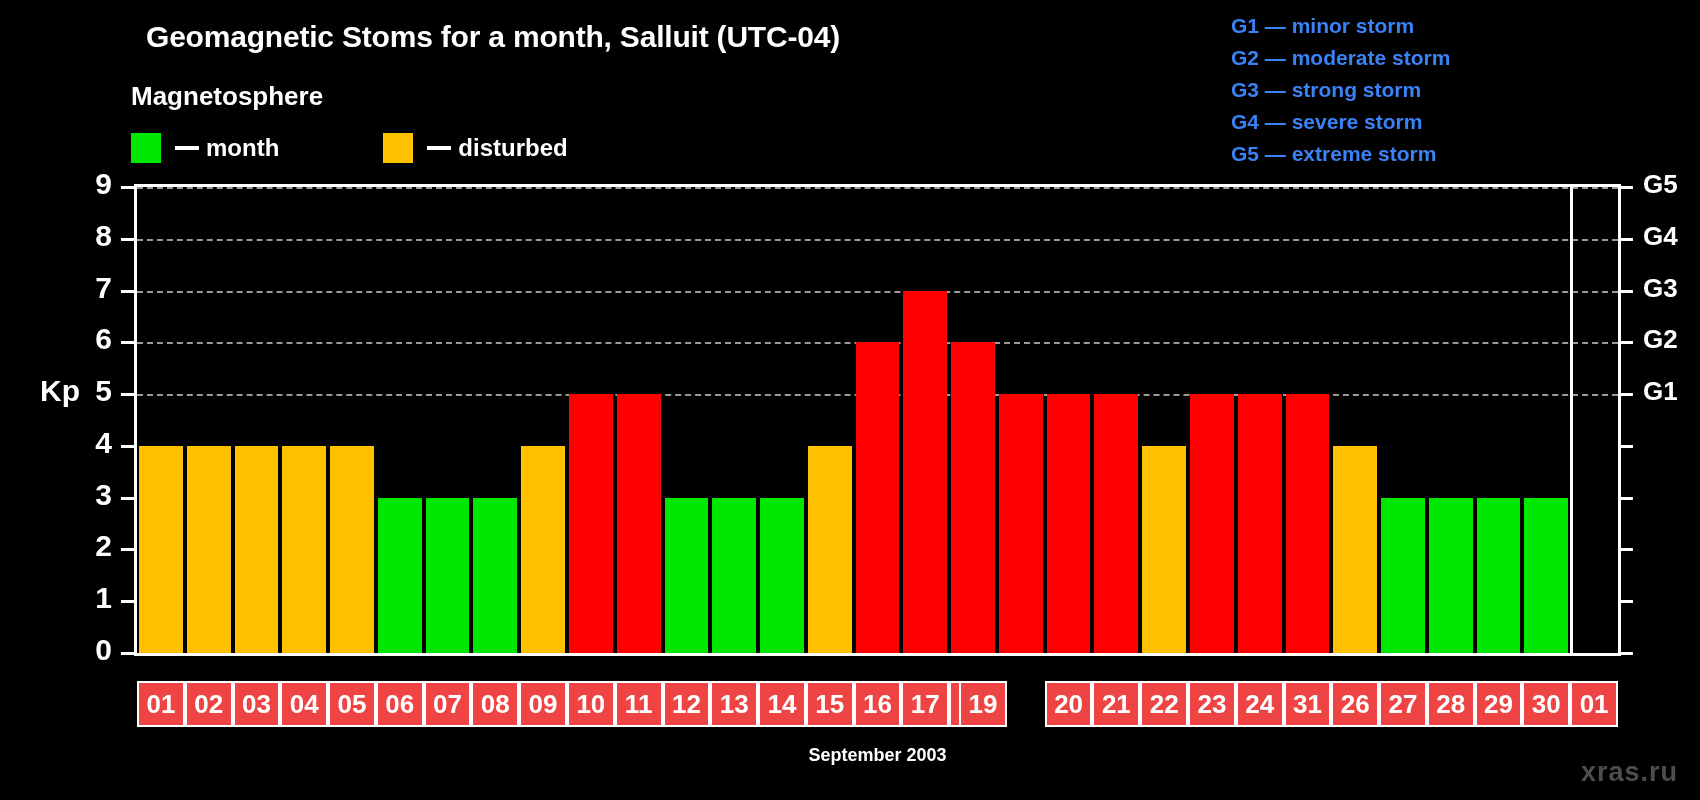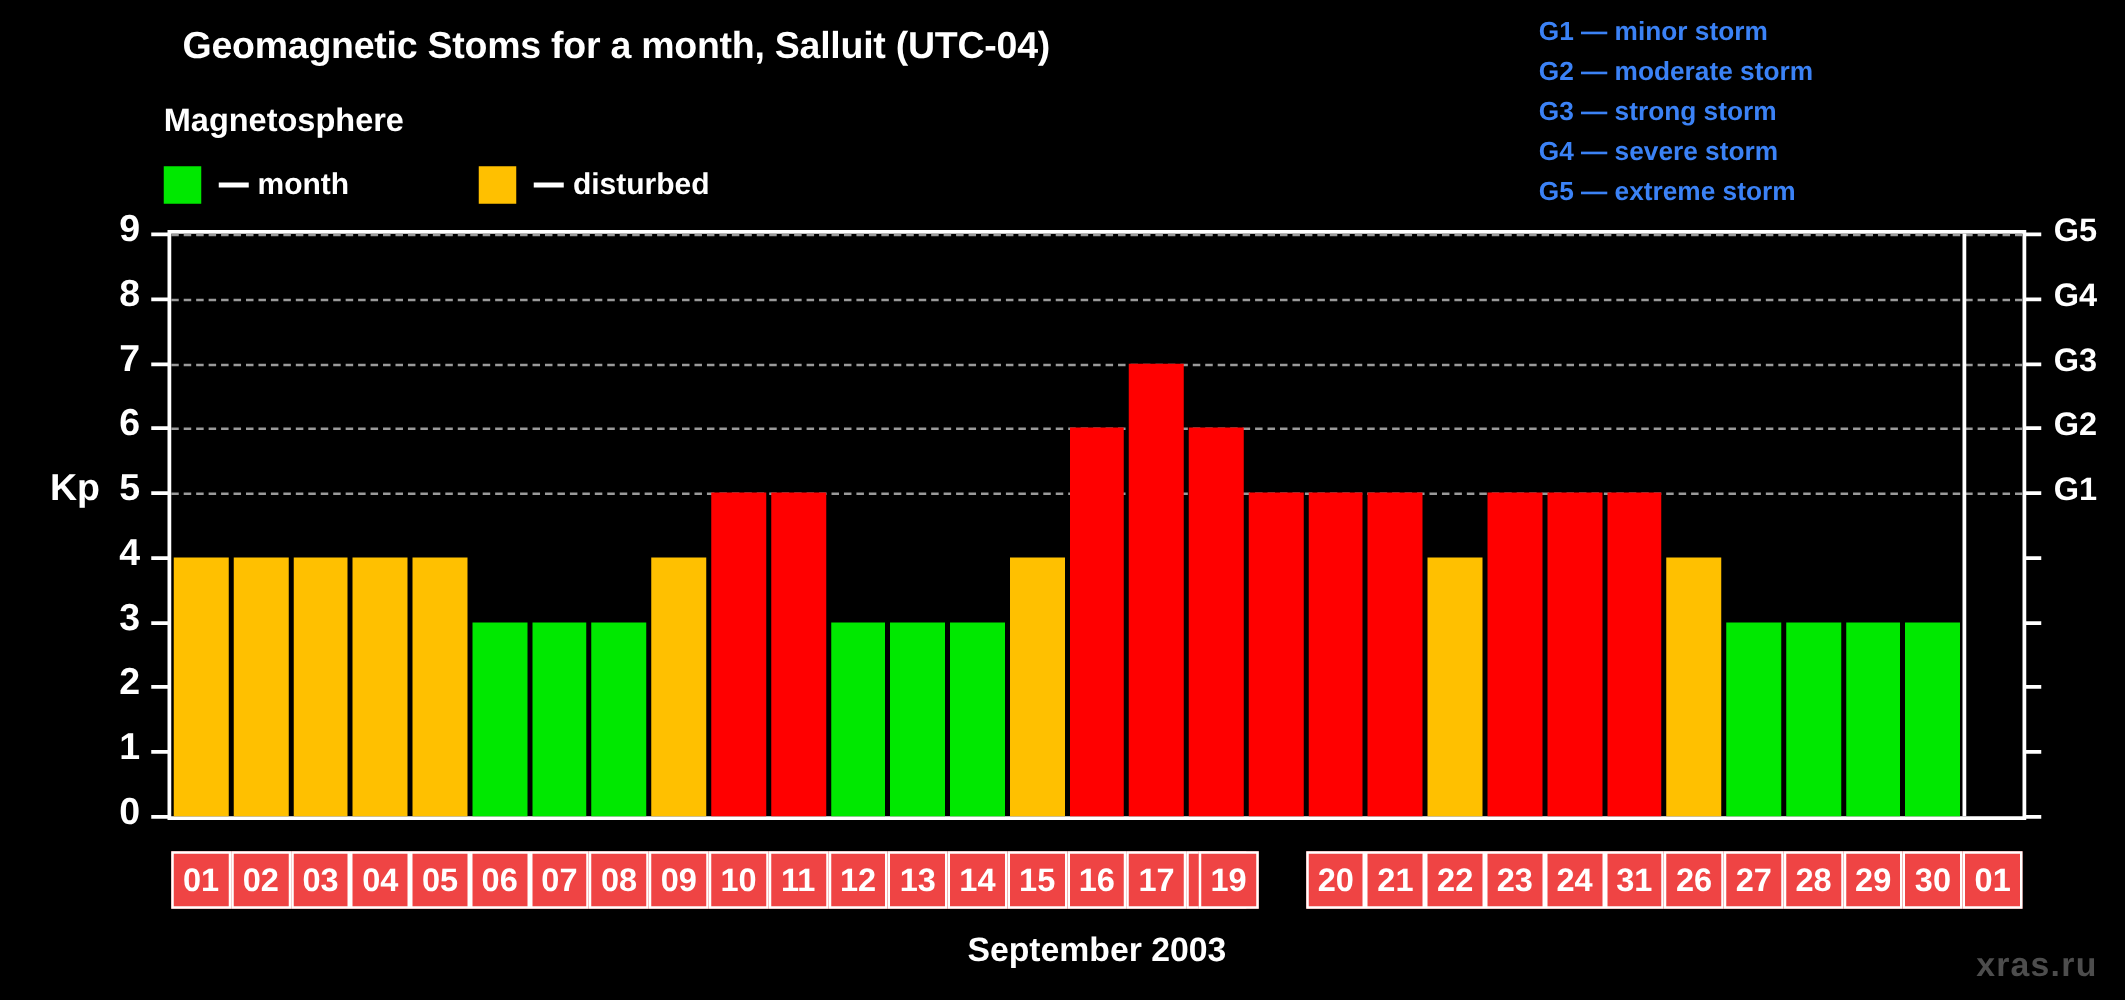--- a/index.html
+++ b/index.html
@@ -41,21 +41,21 @@
   .gtick{position:absolute;width:14px;height:3px;background:#fff;}
   .glab{position:absolute;font-size:26px;font-weight:bold;color:#fff;white-space:nowrap;}
 
   
   #xaxis{position:absolute;left:134px;top:661px;height:46px;}
   .daycell{position:absolute;top:0;height:46px;box-sizing:border-box;
            border:2px solid #fff;background:#ef4444;
            display:flex;align-items:center;justify-content:center;
            font-size:26px;font-weight:bold;color:#fff;margin-top:20px;}
   #monthwrap{position:absolute;left:134px;width:1487px;top:745px;text-align:center;
-             font-size:27px;font-weight:bold;color:#fff;}
+             font-size:18px;font-weight:bold;color:#fff;}
 
   #watermark{position:absolute;right:22px;bottom:12px;font-size:27px;font-weight:bold;
              color:#4d4d4d;font-family:"Liberation Sans",sans-serif;letter-spacing:1px;}
 </style>
 </head>
 <body>
 
 <div id="title">Geomagnetic Stoms for a month, Salluit (UTC-04)</div>
 
 <div id="magneto">Magnetosphere</div>

